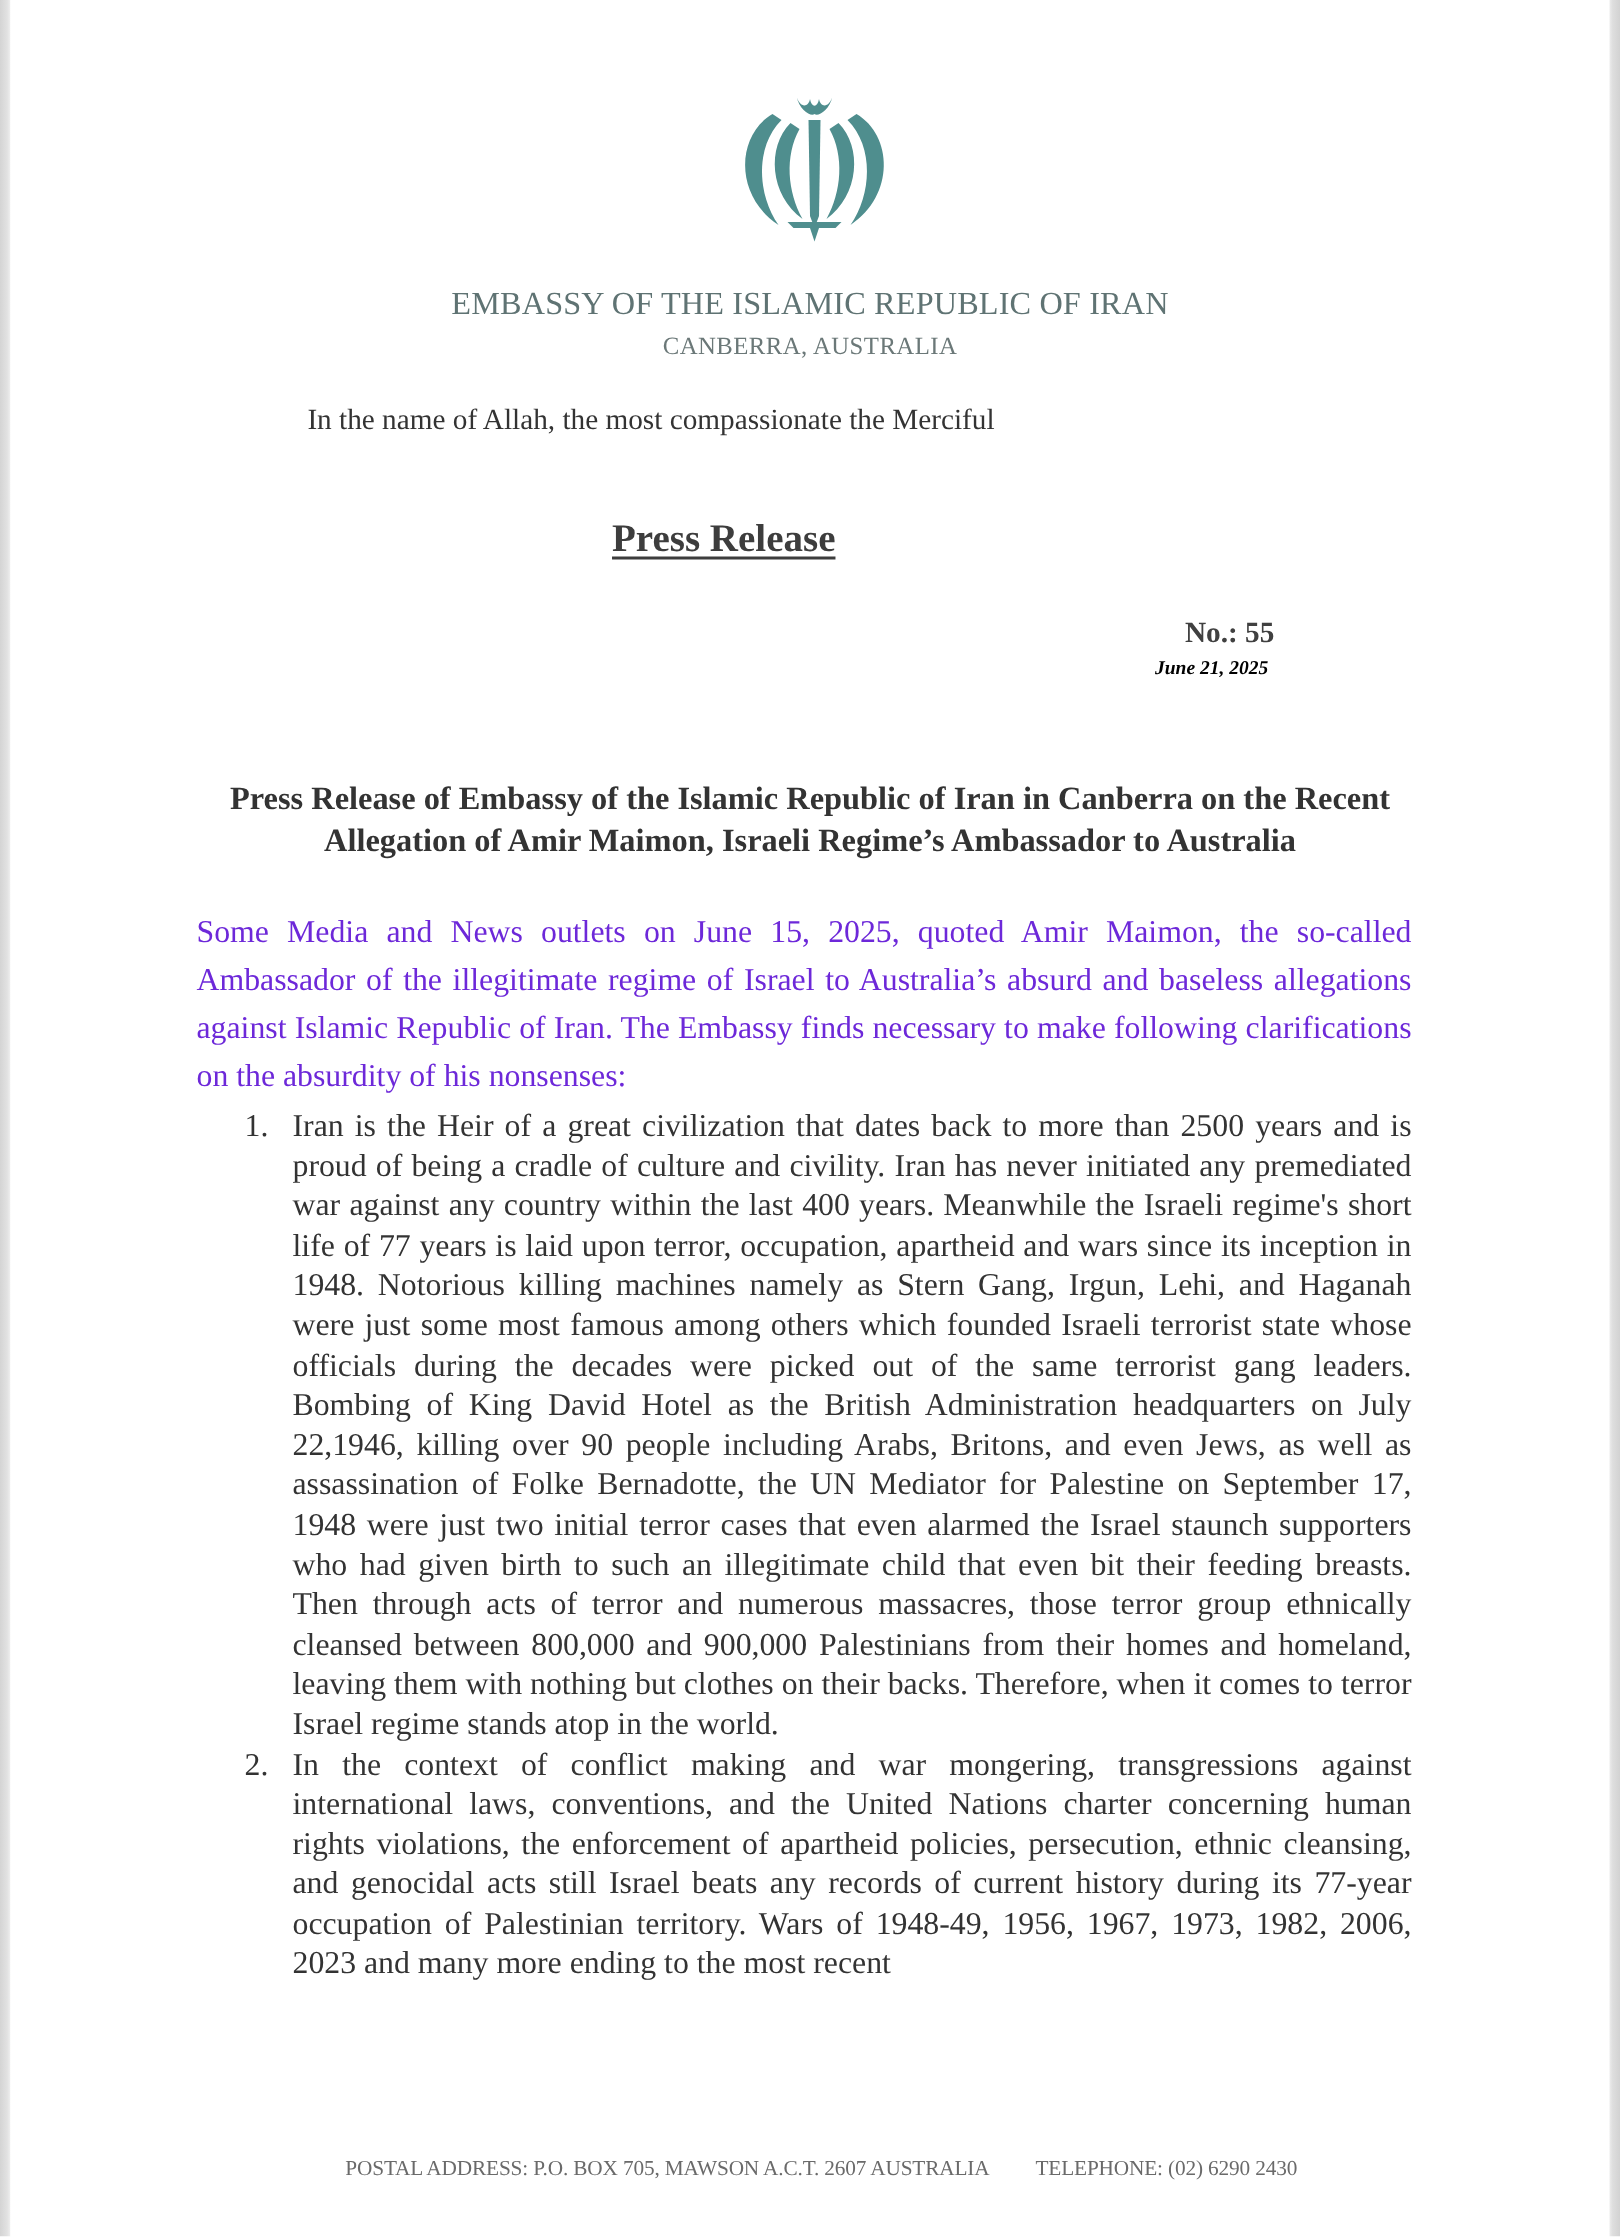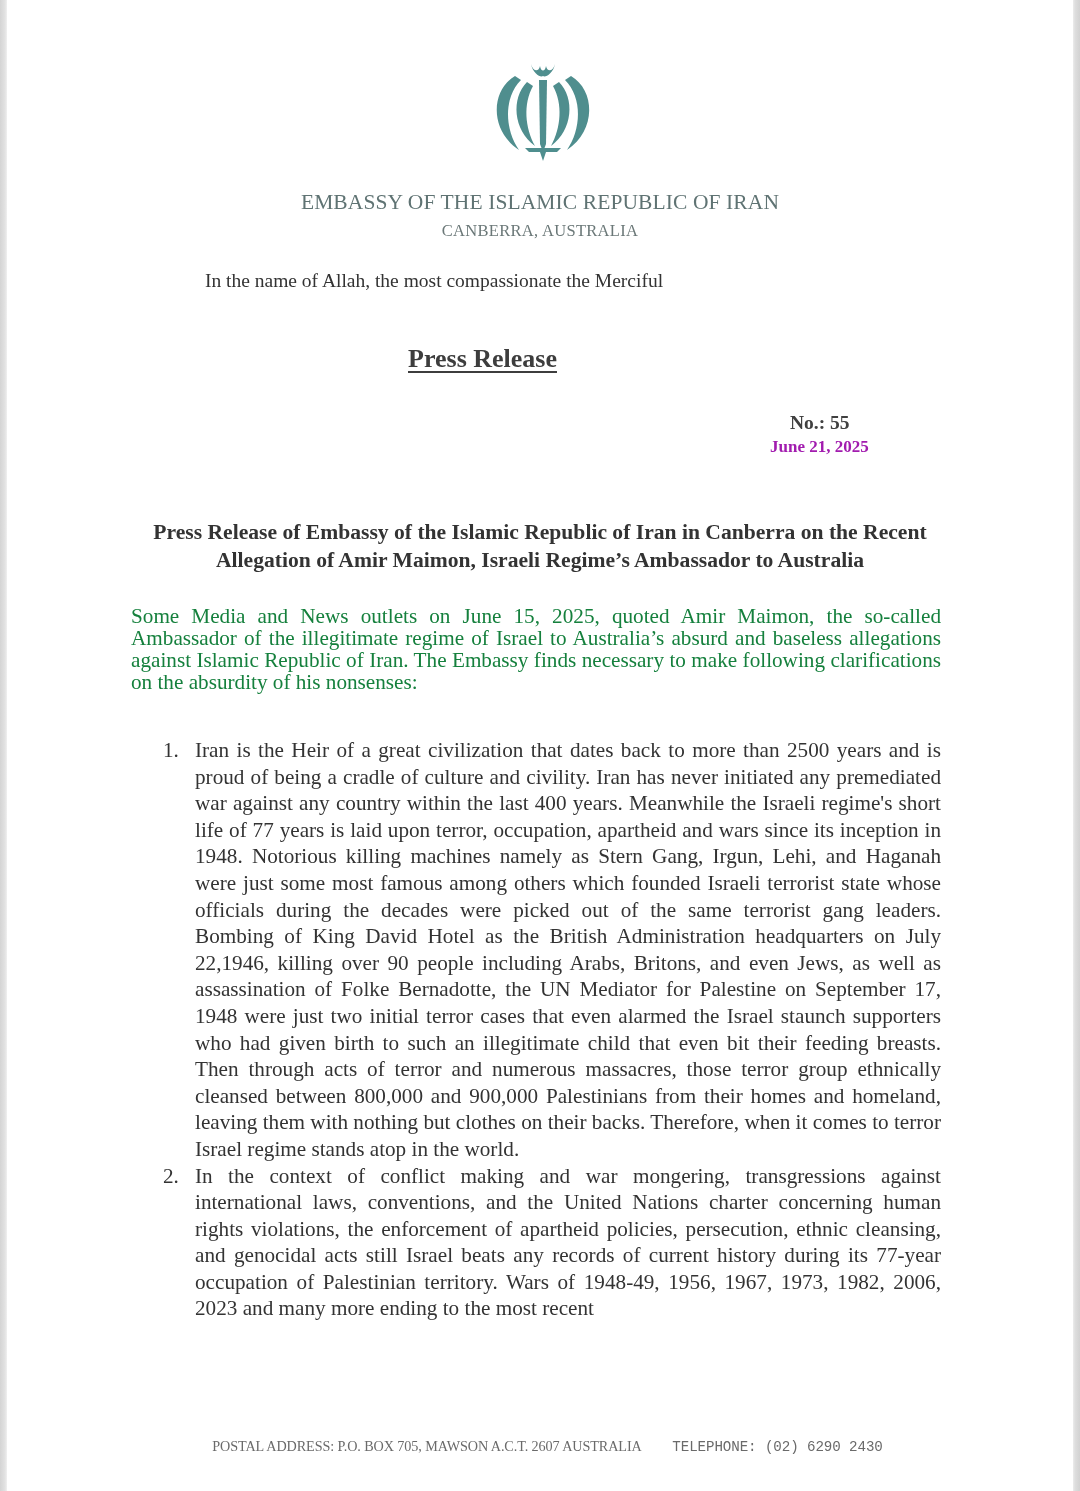--- a/index.html
+++ b/index.html
@@ -46,47 +46,47 @@
       position: absolute; left: 0; width: 965px; top: 344px;
       text-align: center; font-size: 26px; font-weight: bold; color: #3d3d3d;
     }
     .pr-heading span {
       text-decoration: underline; text-underline-offset: 4px; text-decoration-thickness: 2px;
     }
     .ref-no {
       position: absolute; left: 790px; top: 412px; font-size: 19.5px; font-weight: bold; color: #404040;
     }
     .ref-date {
-      position: absolute; left: 770px; top: 437px; font-size: 17px; font-weight: bold; color: #a21caf;
+      position: absolute; left: 770px; top: 437px; font-size: 13px; font-weight: bold; color: #000000; font-style: italic;
     }
     .doc-title {
       position: absolute; left: 140px; width: 800px; top: 518px;
       text-align: center; font-size: 21.6px; font-weight: bold; line-height: 28px; color: #333;
     }
     .intro {
       position: absolute; left: 131px; width: 810px; top: 605px;
-      font-size: 21.2px; line-height: 22px; text-align: justify; color: #15803d;
+      font-size: 21.2px; line-height: 32px; text-align: justify; color: #6d28d9;
     }
     .list {
       position: absolute; left: 160px; width: 781px; top: 737px;
       margin: 0; padding: 0; list-style: none;
       font-size: 21.2px; line-height: 26.6px; color: #333;
     }
     .list li {
       position: relative; padding-left: 35px; text-align: justify;
     }
     .list .num {
       position: absolute; left: 3px; top: 0;
     }
     .footer {
       position: absolute; left: 0; width: 1095px; top: 1438px;
       text-align: center; font-size: 14.2px; color: #6a6a6a; letter-spacing: -0.1px;
       word-spacing: 0px;
     }
-    .footer .tel { margin-left: 28px; font-family: Liberation Mono, monospace; }
+    .footer .tel { margin-left: 28px; }
   </style>
 </head>
 <body>
 
 <div class="edge-left"></div>
 <div class="page"></div>
 <div class="edge-right"></div>
 
 <div class="emblem">
   <svg width="116" height="104" viewBox="0 0 116 104">

